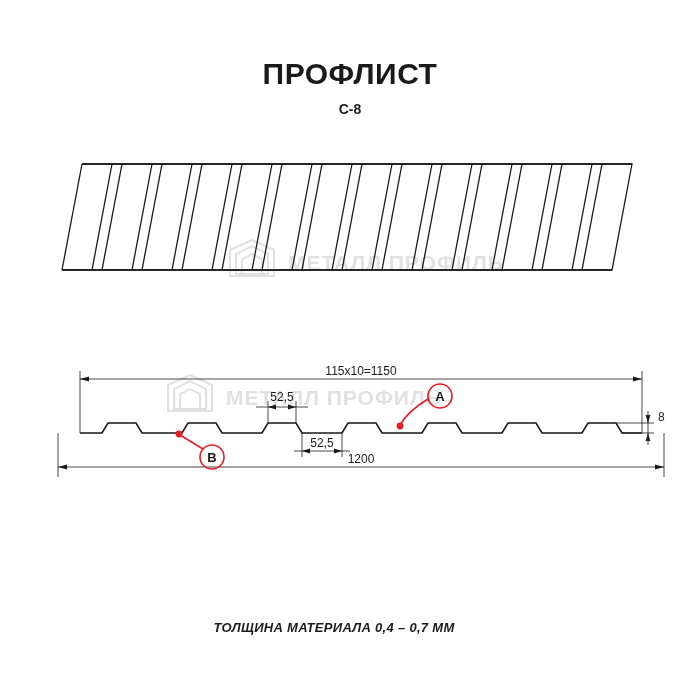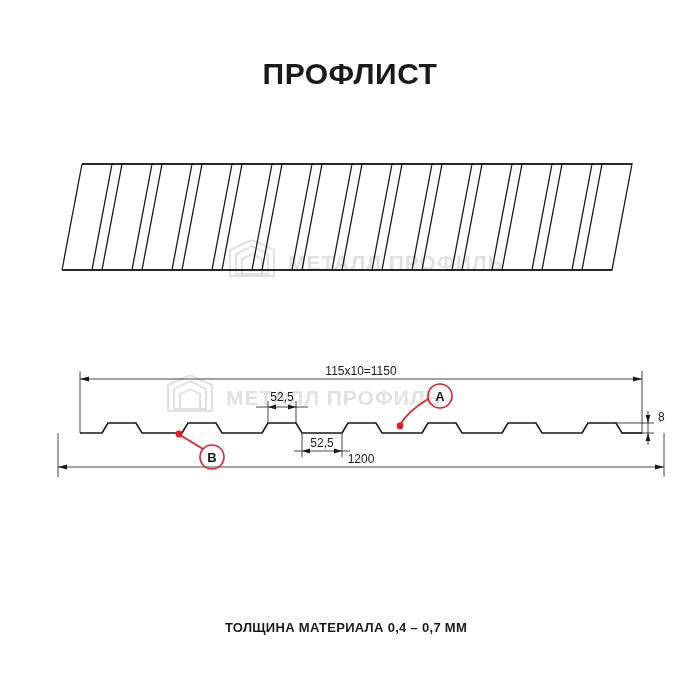--- a/index.html
+++ b/index.html
@@ -34,26 +34,27 @@
     top: 101px;
     left: 0;
     width: 700px;
     text-align: center;
     font-size: 14px;
     font-weight: bold;
   }
   .footnote {
     position: absolute;
     top: 620px;
-    left: 12px;
+    left: 0;
     width: 668px;
     text-align: center;
     font-size: 13px;
     font-weight: bold;
     letter-spacing: 0.3px;
+    font-style: italic;
   }
   .iso-wrap {
     position: absolute;
     top: 140px;
     left: 60px;
     width: 590px;
     height: 160px;
   }
   .section-wrap {
     position: absolute;
@@ -81,20 +82,21 @@
     font-weight: bold;
     fill: #1a1a1a;
   }
 </style>
 </head>
 <body>
 
 <div class="page">
 
   <div class="title">ПРОФЛИСТ</div>
+  <div class="subtitle">С-8</div>
 
   <div class="watermark wm1">
     <svg width="300" height="60" viewBox="0 0 300 60">
       <g fill="none" stroke="#dcdcdc" stroke-width="2">
         <path d="M8 44 L8 18 L30 8 L52 18 L52 44 Z"></path>
         <path d="M14 42 L14 22 L30 14 L46 22 L46 42 Z"></path>
         <path d="M20 42 L20 27 L30 22 L40 27 L40 42"></path>
       </g>
       <text x="66" y="38" font-family="Liberation Sans, sans-serif" font-size="21" font-weight="bold" fill="#dcdcdc" letter-spacing="1">МЕТАЛЛ ПРОФИЛЬ</text>
     </svg>

